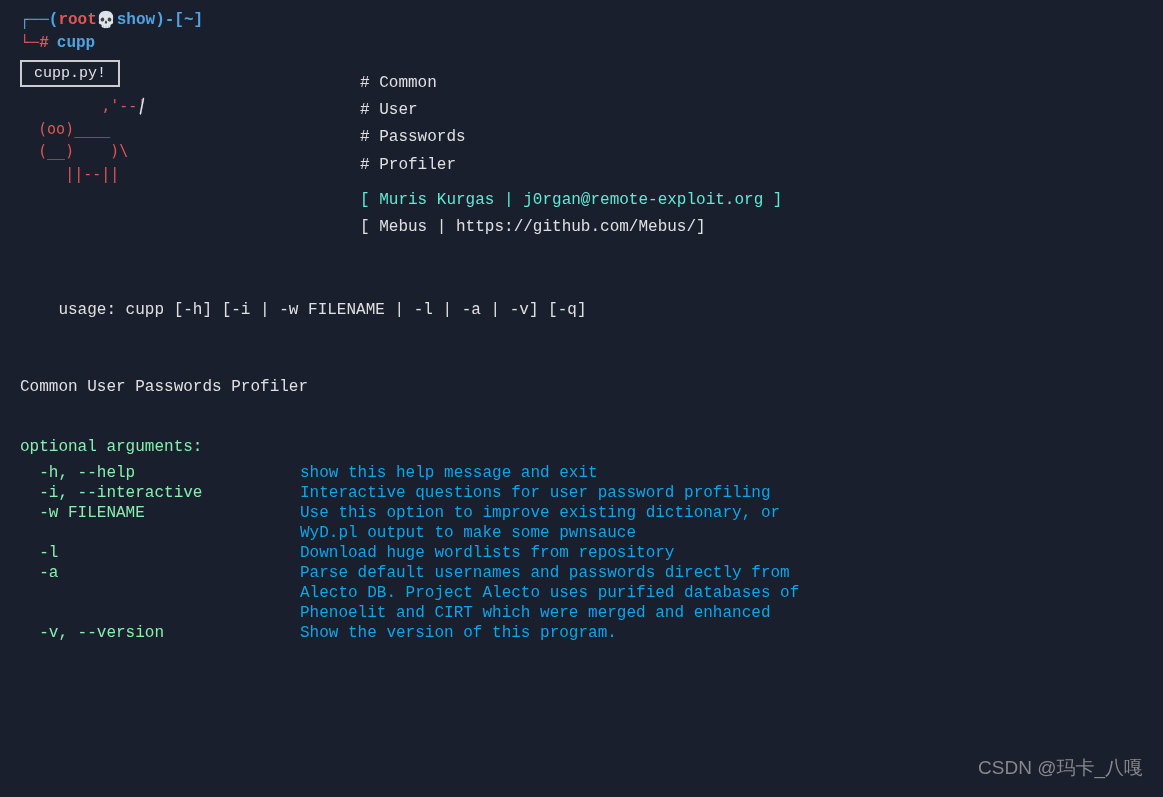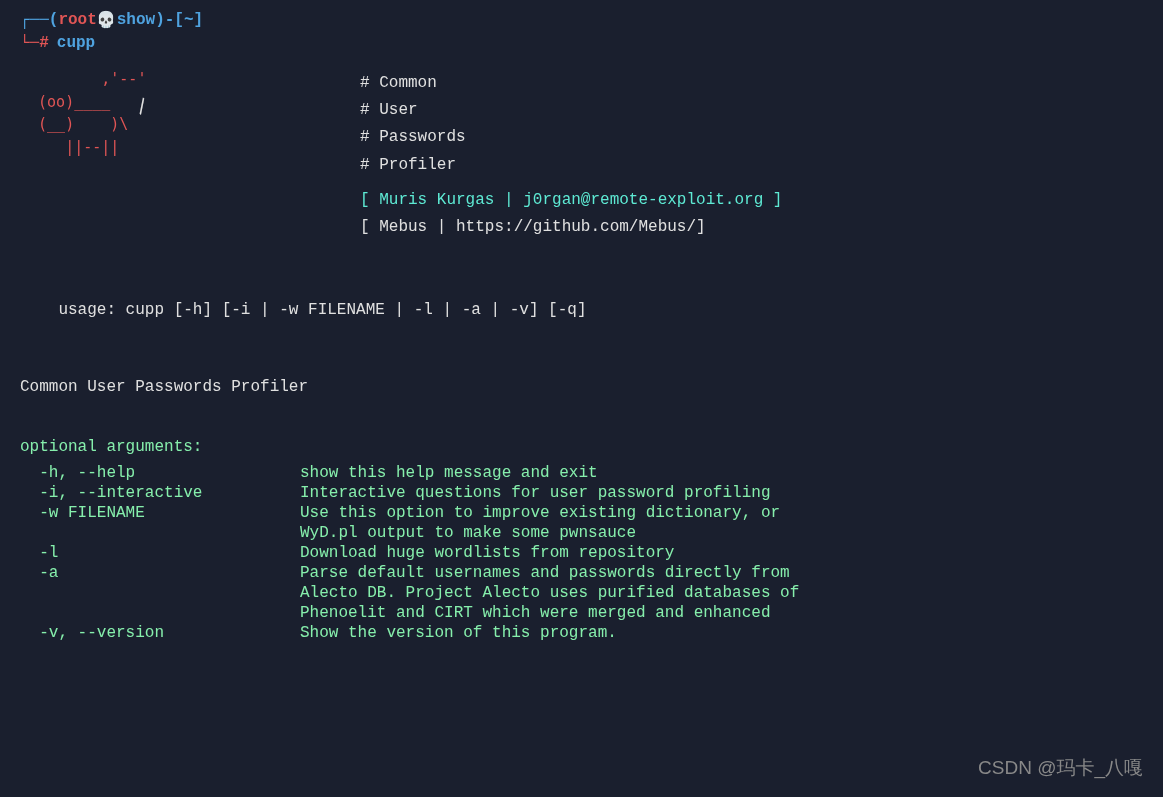--- a/index.html
+++ b/index.html
@@ -96,21 +96,21 @@
       margin-bottom: 2px;
     }
 
     .arg-flag {
       color: #86efac;
       min-width: 280px;
       white-space: pre;
     }
 
     .arg-desc {
-      color: #86efac;
+      color: #0ea5e9;
       flex: 1;
     }
 
     .watermark {
       position: fixed;
       bottom: 16px;
       right: 20px;
       color: #888;
       font-size: 19px;
       font-family: Arial, sans-serif;
@@ -142,20 +142,27 @@
 
   <div class="prompt-line">
     <span class="prompt-hash">└─#</span>
     <span class="prompt-cmd">cupp</span>
   </div>
 
   <div class="banner-area">
 
     <div style="position: relative; margin-right: 80px; min-width: 260px;">
 
+      <div style="position: relative;">
+        <div style="display: inline-block; border: 2px solid #cccccc; padding: 3px 12px; font-size: 15px; color: #e0e0e0; background: #1a1f2e; position: relative; z-index: 2;">
+          <span>cupp.py!</span>
+        </div>
+        
+        <div style="position: absolute; top: 28px; left: 80px; width: 2px; height: 30px; background: transparent; border-right: none;"></div>
+      </div>
 
       <div style="margin-top: 8px;">
         <pre style="color: #e05555; font-size: 15px; line-height: 1.5; margin: 0;">         ,'--'
   (oo)____
   (__)    )\
      ||--||</pre>
 
         <div style="position: absolute; top: 36px; left: 115px; color: #e0e0e0; font-size: 20px; transform: rotate(40deg);">\</div>
       </div>
     </div>

